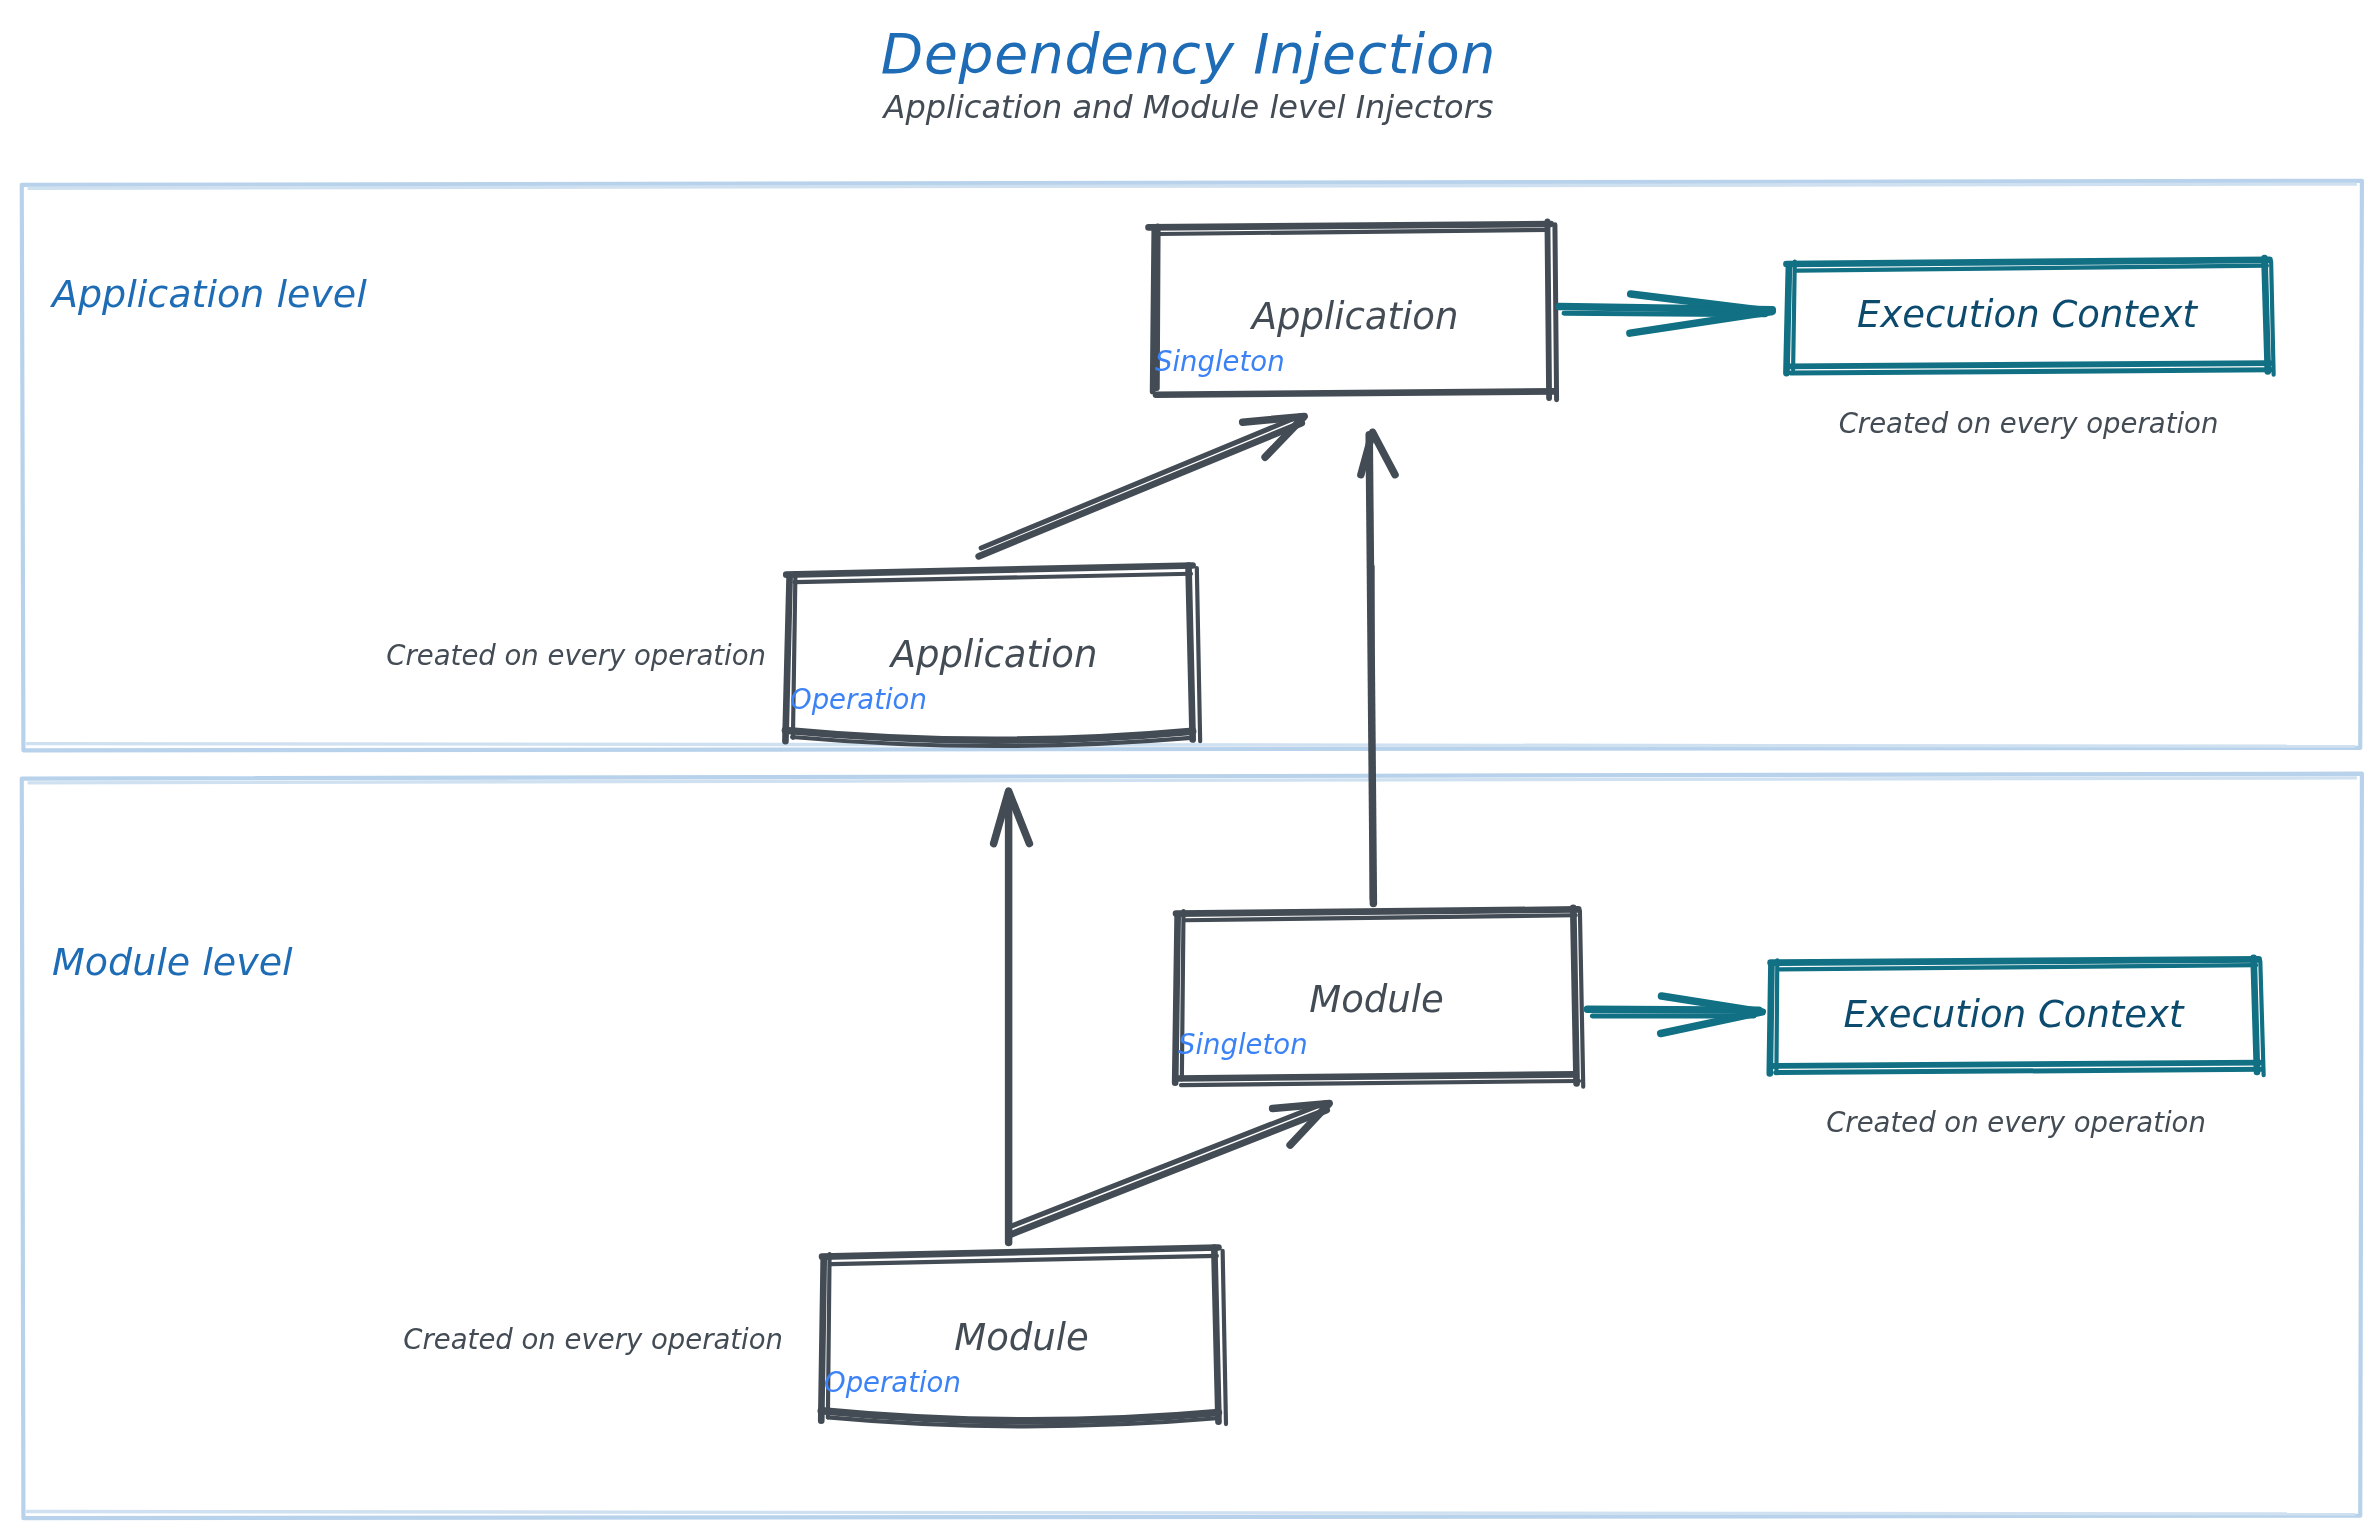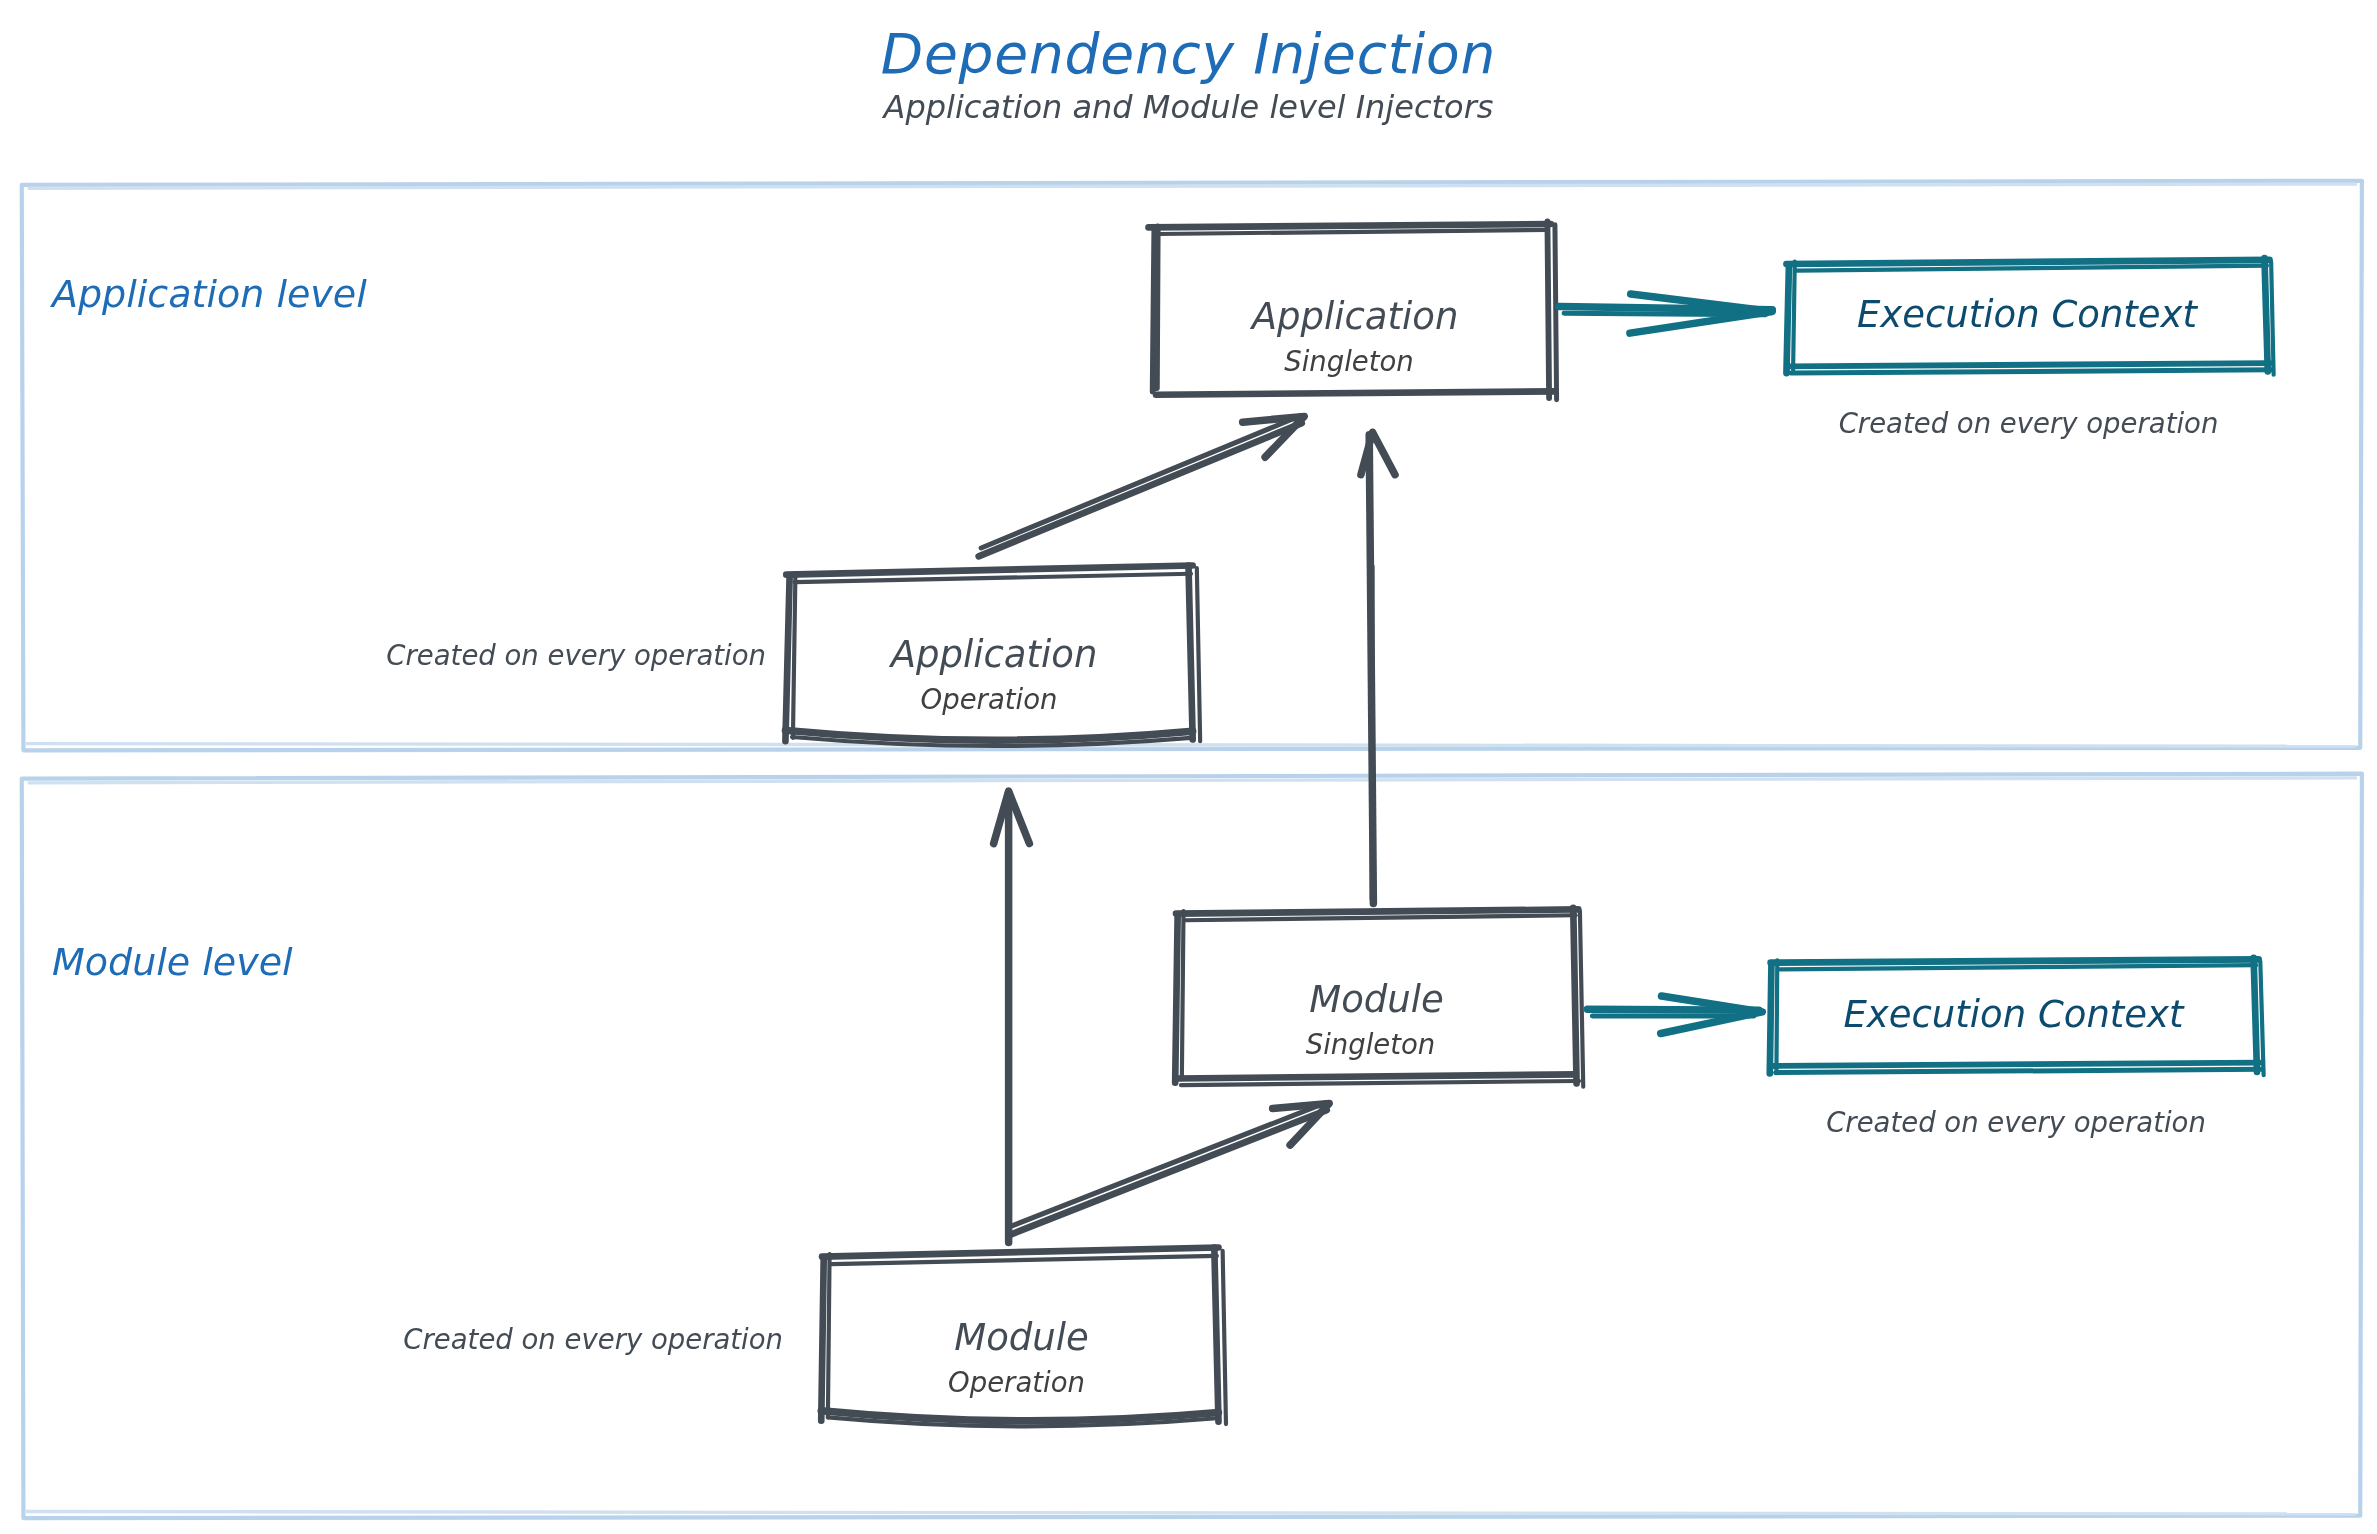--- a/index.html
+++ b/index.html
@@ -50,23 +50,23 @@
   }
   .box-title {
     font-size: 37px;
     color: #434b54;
     font-style: italic;
     text-align: center;
     margin-top: 8px;
   }
   .box-sub {
     font-size: 27.5px;
-    color: #404040;
-    font-style: italic;
-    text-align: center;
+    color: #3b82f6;
+    font-style: italic;
+    text-align: left;
   }
   .ec-title {
     font-size: 37px;
     color: #0c4a6e;
     font-style: italic;
     text-align: center;
   }
   .note {
     font-size: 27.5px;
     color: #434b54;

